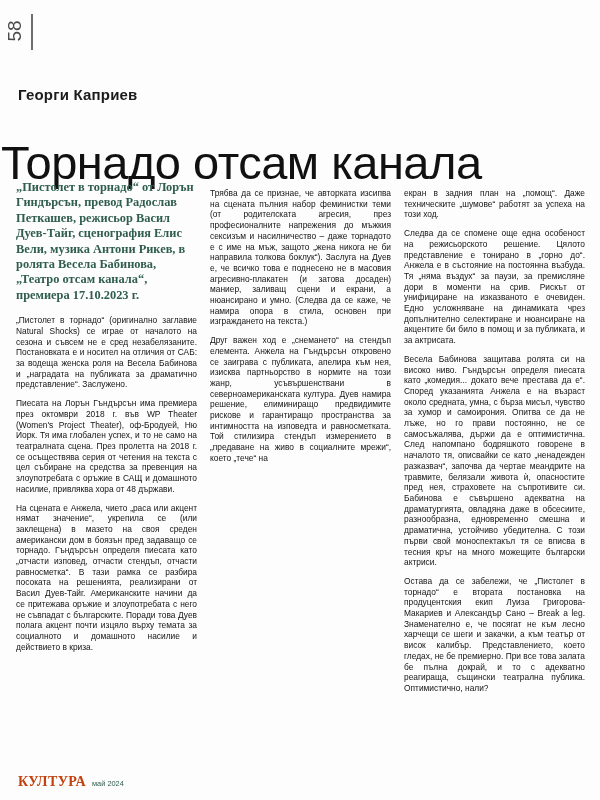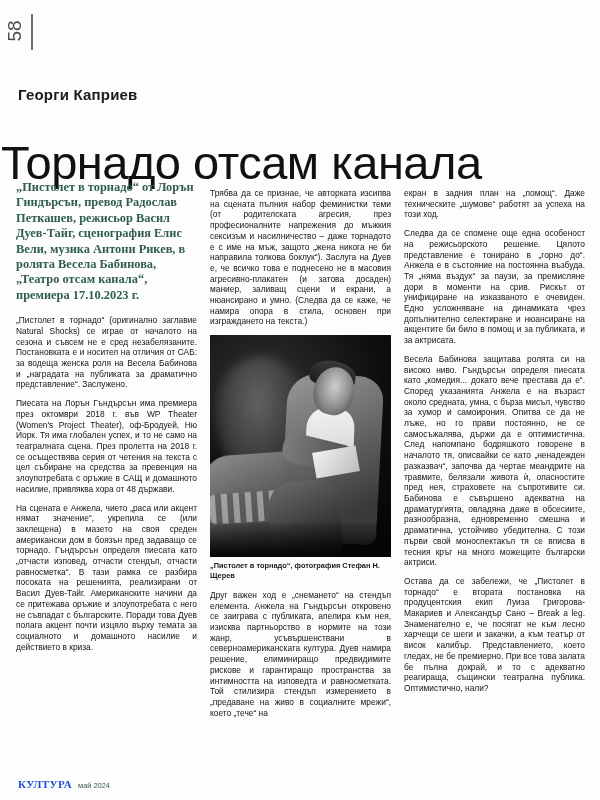--- a/index.html
+++ b/index.html
@@ -197,23 +197,23 @@
   #footer {
     position: absolute;
     left: 18px; bottom: 10px;
     display: flex;
     align-items: baseline;
     gap: 6px;
   }
   #footer .mast {
     font-family: "Liberation Serif", serif;
     font-weight: 700;
-    font-size: 11px;
+    font-size: 14px;
     letter-spacing: .4px;
-    color: #1d4ed8;
+    color: #c2410c;
   }
   #footer .issue {
     font-family: "Liberation Sans", sans-serif;
     font-size: 7.4px;
     color: #2f5d4e;
   }
 </style>
 </head>
 <body>
 
@@ -233,36 +233,20 @@
     <div class="col">
       <div class="credits">„Пистолет в торнадо“ от Лорън Гиндърсън, превод Радослав Петкашев, режисьор Васил Дуев-Тайг, сценография Елис Вели, музика Антони Рикев, в ролята Весела Бабинова, „Театро отсам канала“, премиера 17.10.2023 г.</div>
       <p class="body">„Пистолет в торнадо“ (оригинално заглавие Natural Shocks) се играе от началото на сезона и съвсем не е сред незабелязаните. Постановката е и носител на отличия от САБ: за водеща женска роля на Весела Бабинова и „наградата на публиката за драматично представление“. Заслужено.</p>
       <p class="body">Пиесата на Лорън Гъндърсън има премиера през октомври 2018 г. във WP Theater (Women's Project Theater), оф-Бродуей, Ню Йорк. Тя има глобален успех, и то не само на театралната сцена. През пролетта на 2018 г. се осъществява серия от четения на текста с цел събиране на средства за превенция на злоупотребата с оръжие в САЩ и домашното насилие, привляква хора от 48 държави.</p>
       <p class="body">На сцената е Анжела, чието „раса или акцент нямат значение“, укрепила се (или заклещена) в мазето на своя среден американски дом в боязън пред задаващо се торнадо. Гъндърсън определя пиесата като „отчасти изповед, отчасти стендъп, отчасти равносметка“. В тази рамка се разбира посоката на решенията, реализирани от Васил Дуев-Тайг. Американските начини да се притежава оръжие и злоупотребата с него не съвпадат с българските. Поради това Дуев полага акцент почти изцяло върху темата за социалното и домашното насилие и действието в криза.</p>
     </div>
 
     <div class="col">
       <p class="body">Трябва да се признае, че авторката изсипва на сцената пълния набор феминистки теми (от родителската агресия, през професионалните напрежения до мъжкия сексизъм и насилничество – даже торнадото е с име на мъж, защото „жена никога не би направила толкова боклук“). Заслуга на Дуев е, че всичко това е поднесено не в масовия агресивно-плакатен (и затова досаден) маниер, заливащ сцени и екрани, а нюансирано и умно. (Следва да се каже, че намира опора в стила, основен при изграждането на текста.)</p>
 
-      <figure id="figure">
-        <div class="photo">
-          <div class="bgdark"></div>
-          <div class="ghost"></div>
-          <div class="chair"></div>
-          <div class="coat"></div>
-          <div class="legs"></div>
-          <div class="shirt"></div>
-          <div class="arm"></div>
-          <div class="paper"></div>
-          <div class="hair"></div>
-          <div class="head"></div>
-          <div class="floor"></div>
-        </div>
-        <figcaption class="caption">„Пистолет в торнадо“, фотография Стефан Н. Щерев</figcaption>
-      </figure>
 
       <p class="body">Друг важен ход е „снемането“ на стендъп елемента. Анжела на Гъндърсън откровено се заиграва с публиката, апелира към нея, изисква партньорство в нормите на този жанр, усъвършенствани в северноамериканската култура. Дуев намира решение, елиминиращо предвидимите рискове и гарантиращо пространства за интимността на изповедта и равносметката. Той стилизира стендъп измерението в „предаване на живо в социалните мрежи“, което „тече“ на</p>
     </div>
 
     <div class="col">
       <p class="body">екран в задния план на „помощ“. Даже техническите „шумове“ работят за успеха на този ход.</p>
       <p class="body">Следва да се спомене още една особеност на режисьорското решение. Цялото представление е тонирано в „горно до“. Анжела е в състояние на постоянна възбуда. Тя „няма въздух“ за паузи, за премисляне дори в моменти на срив. Рискът от унифициране на изказваното е очевиден. Едно усложняване на динамиката чрез допълнително селектиране и нюансиране на акцентите би било в помощ и за публиката, и за актрисата.</p>
       <p class="body">Весела Бабинова защитава ролята си на високо ниво. Гъндърсън определя пиесата като „комедия... докато вече престава да е“. Според указанията Анжела е на възраст около средната, умна, с бърза мисъл, чувство за хумор и самоирония. Опитва се да не лъже, но го прави постоянно, не се самосъжалява, държи да е оптимистична. След напомпано бодряшкото говорене в началото тя, описвайки се като „ненадежден разказвач“, започва да чертае меандрите на травмите, белязали живота ѝ, опасностите пред нея, страховете на съпротивите си. Бабинова е съвършено адекватна на драматургията, овладяна даже в обсесиите, разнообразна, едновременно смешна и драматична, устойчиво убедителна. С този първи свой моноспектакъл тя се вписва в тесния кръг на много можещите български актриси.</p>
       <p class="body">Остава да се забележи, че „Пистолет в торнадо“ е втората постановка на продуцентския екип Луиза Григорова-Макариев и Александър Сано – Break a leg. Знаменателно е, че посягат не към лесно харчещи се шеги и закачки, а към театър от висок калибър. Представлението, което гледах, не бе премиерно. При все това залата бе пълна докрай, и то с адекватно реагираща, същински театрална публика. Оптимистично, нали?</p>
     </div>

